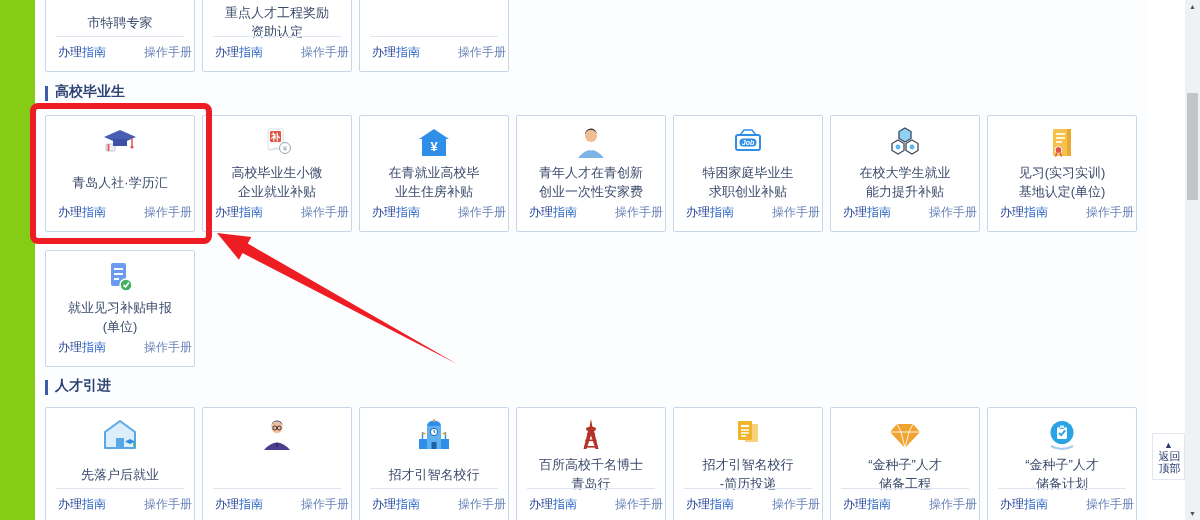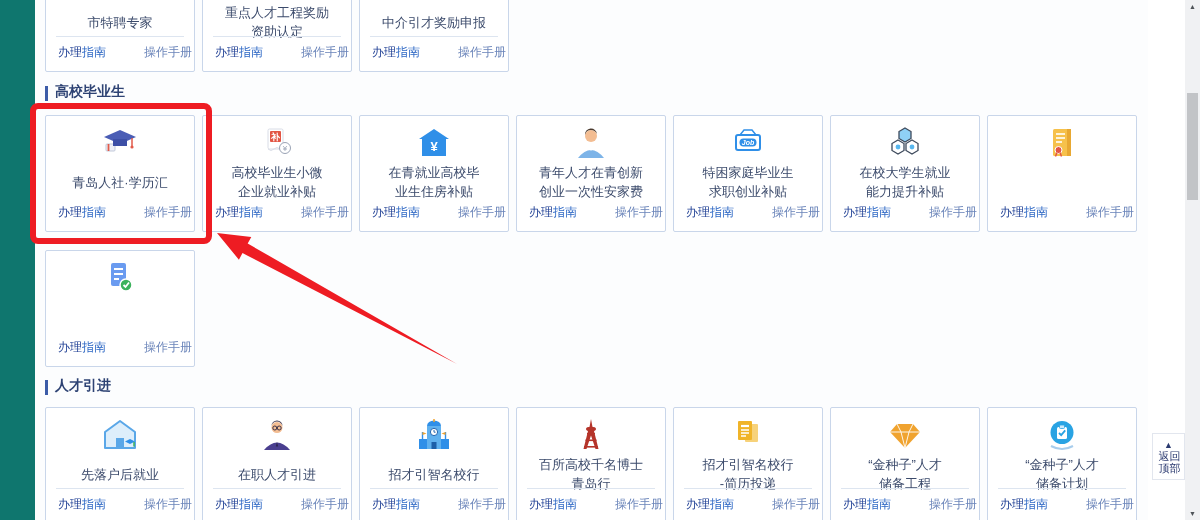--- a/index.html
+++ b/index.html
@@ -1,18 +1,18 @@
 <!DOCTYPE html>
 <html><head>
 <meta charset="utf-8">
 <style>
   * { margin:0; padding:0; box-sizing:border-box; }
   html,body { width:1200px; height:520px; overflow:hidden;
     font-family:"Liberation Sans","DejaVu Sans",sans-serif; }
-  .page { position:relative; width:1008px; height:520px; background:#0f766e; }
+  .page { position:relative; width:1008px; height:520px; background:#84cc16; }
   .content { position:absolute; left:35px; top:0; width:1113px; height:520px;
     background:#fcfdfe; overflow:hidden; }
 
   .section-header { position:absolute; left:10px; display:flex; align-items:flex-end;
     gap:7px; font-size:14px; font-weight:bold; color:#2e4374; height:16px; }
   .section-header .bar { width:3px; height:15px; background:#3c5ca8; }
   #header-graduates { top:85px; }
   #header-talent { top:379px; }
 
   .cards { position:absolute; left:10px; width:1102px; display:flex;
@@ -79,21 +79,20 @@
           <div class="card-title">重点人才工程奖励
 资助认定</div>
           <div class="card-divider"></div>
           <div class="card-links">
             <a class="lnk-0">办理</a>
             <a class="lnk-1">指南</a>
             <a class="lnk-2">操作手册</a>
           </div>
         </div>
         <div class="card">
-          <div class="card-title">中介引才奖励申报</div>
           <div class="card-divider"></div>
           <div class="card-links">
             <a class="lnk-0">办理</a>
             <a class="lnk-1">指南</a>
             <a class="lnk-2">操作手册</a>
           </div>
         </div>
       </div>
 
     <div class="section-header" id="header-graduates">
@@ -210,37 +209,41 @@
             <svg width="34" height="36" viewBox="0 0 34 36">
               <rect x="8" y="4" width="18" height="27" rx="1.5" fill="#f6c14b"></rect>
               <rect x="22" y="4" width="4" height="27" fill="#e8a832"></rect>
               <line x1="11" y1="9" x2="20" y2="9" stroke="#fff" stroke-width="1.6"></line>
               <line x1="11" y1="13" x2="20" y2="13" stroke="#fff" stroke-width="1.6"></line>
               <line x1="11" y1="17" x2="17" y2="17" stroke="#fff" stroke-width="1.6"></line>
               <circle cx="13.5" cy="25" r="3.5" fill="#e25544" stroke="#fff"></circle>
               <path d="M12,27.5 l-1.5,4 M15,27.5 l1.5,4" stroke="#e25544" stroke-width="1.4"></path>
             </svg>
           </div>
+          <div class="card-title">见习(实习实训)
+基地认定(单位)</div>
           <div class="card-links">
             <a class="lnk-0">办理</a>
             <a class="lnk-1">指南</a>
             <a class="lnk-2">操作手册</a>
           </div>
         </div>
         <div class="card">
           <div class="card-icon">
             <svg width="34" height="36" viewBox="0 0 34 36">
               <rect x="8" y="3" width="15" height="23" rx="2" fill="#6a9bf0"></rect>
               <line x1="11" y1="9" x2="20" y2="9" stroke="#fff" stroke-width="2"></line>
               <line x1="11" y1="14" x2="20" y2="14" stroke="#fff" stroke-width="2"></line>
               <line x1="11" y1="19" x2="16" y2="19" stroke="#fff" stroke-width="2"></line>
               <circle cx="23" cy="25" r="6" fill="#3cb25c" stroke="#fff" stroke-width="1.5"></circle>
               <path d="M20.5,25 l2,2 l3.5,-4.5" stroke="#fff" stroke-width="1.8" fill="none"></path>
             </svg>
           </div>
+          <div class="card-title">就业见习补贴申报
+(单位)</div>
           <div class="card-links">
             <a class="lnk-0">办理</a>
             <a class="lnk-1">指南</a>
             <a class="lnk-2">操作手册</a>
           </div>
         </div>
       </div>
 
     <div class="section-header" id="header-talent">
       <span class="bar"></span>
@@ -270,21 +273,20 @@
               <circle cx="17" cy="10.5" r="5.5" fill="#f3bd92"></circle>
               <path d="M11.5,9 a5.5,5.5 0 0 1 11,0 q-1.5,-4.5 -5.5,-4.5 q-4.5,0 -5.5,4.5 Z" fill="#3a3148"></path>
               <circle cx="14.8" cy="11" r="2" fill="none" stroke="#3a3148" stroke-width="1"></circle>
               <circle cx="19.2" cy="11" r="2" fill="none" stroke="#3a3148" stroke-width="1"></circle>
               <line x1="16.6" y1="11" x2="17.4" y2="11" stroke="#3a3148"></line>
               <path d="M4,33 q13,-15 26,0 Z" fill="#4a3f8f"></path>
               <path d="M14,21 l3,3.5 l3,-3.5 Z" fill="#fff"></path>
               <path d="M17,25 l-1.2,4.5 h2.4 Z" fill="#2c2550"></path>
             </svg>
           </div>
-          <div class="card-title">在职人才引进</div>
           <div class="card-divider"></div>
           <div class="card-links">
             <a class="lnk-0">办理</a>
             <a class="lnk-1">指南</a>
             <a class="lnk-2">操作手册</a>
           </div>
         </div>
         <div class="card">
           <div class="card-icon">
             <svg width="38" height="36" viewBox="0 0 38 36">

